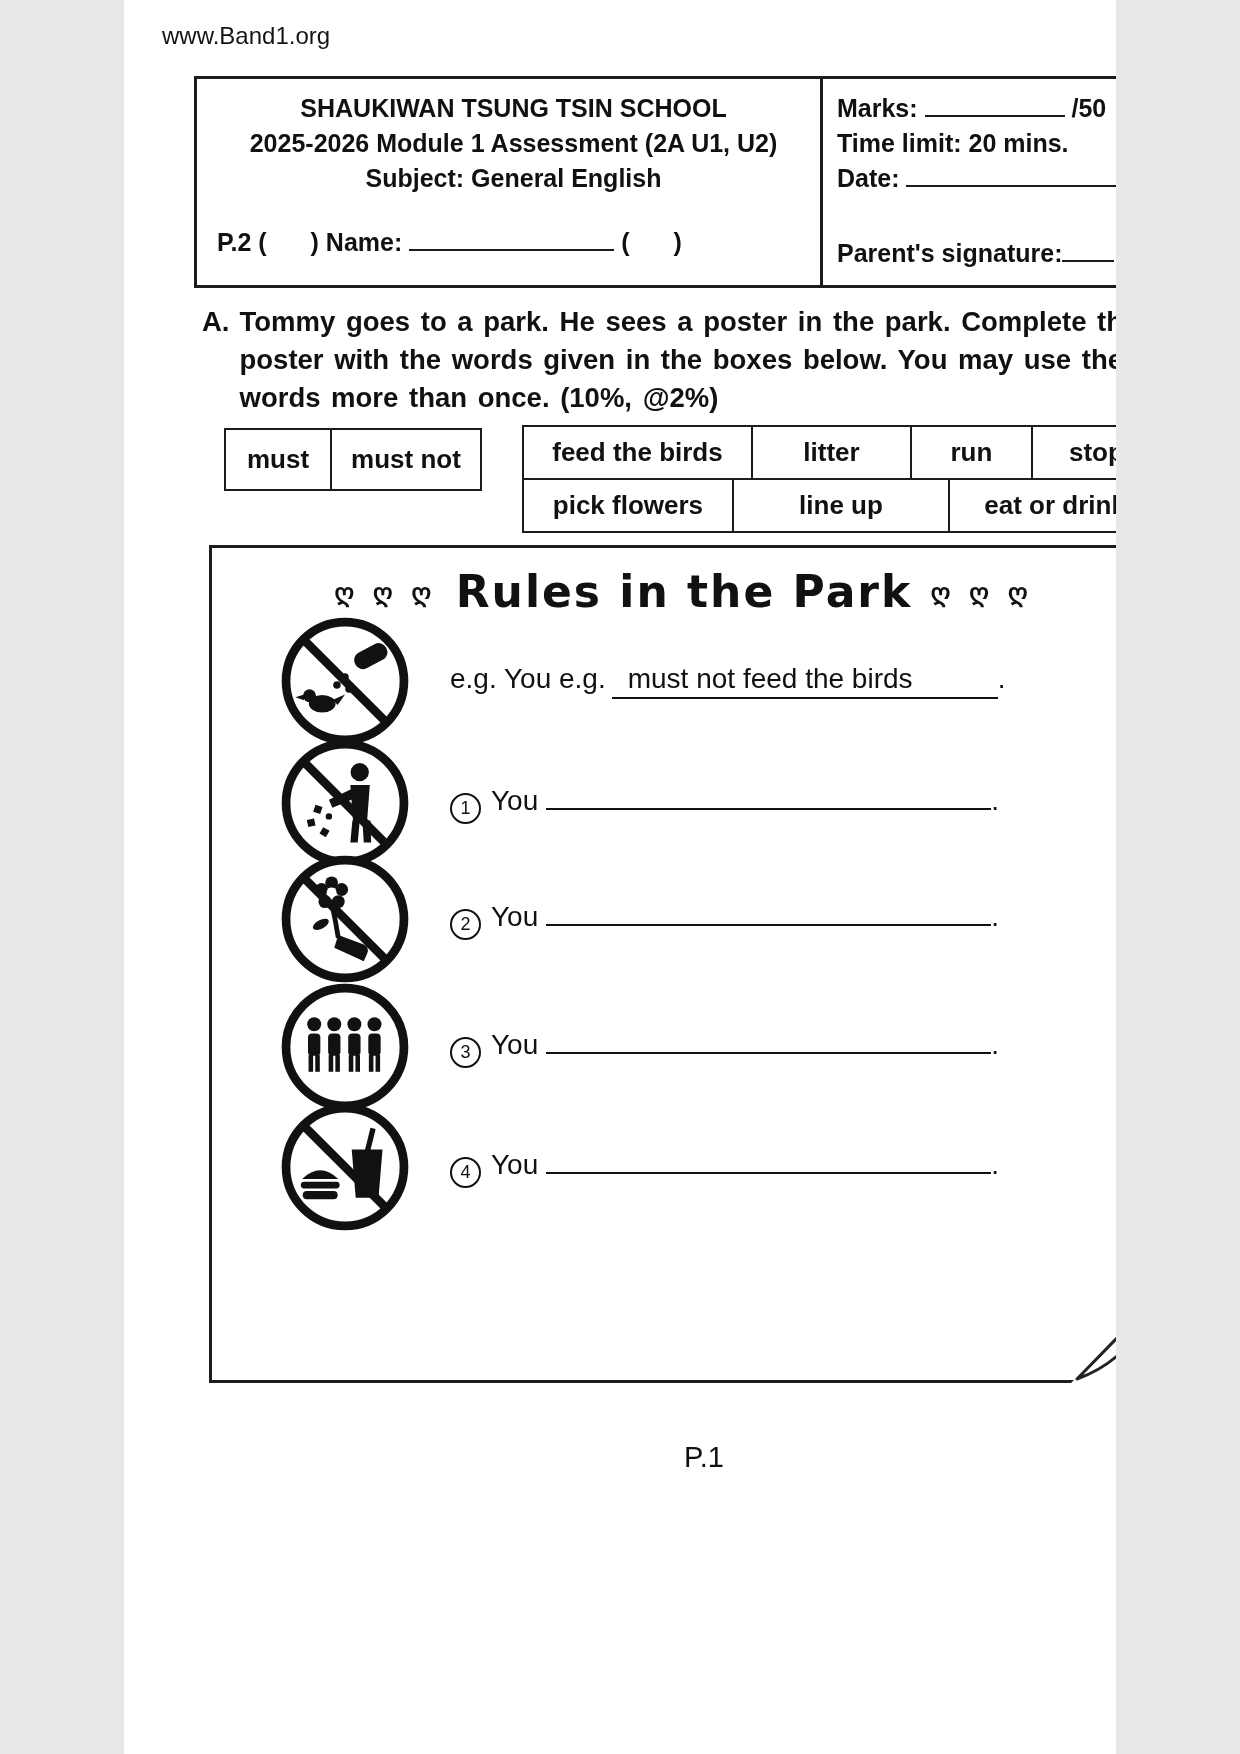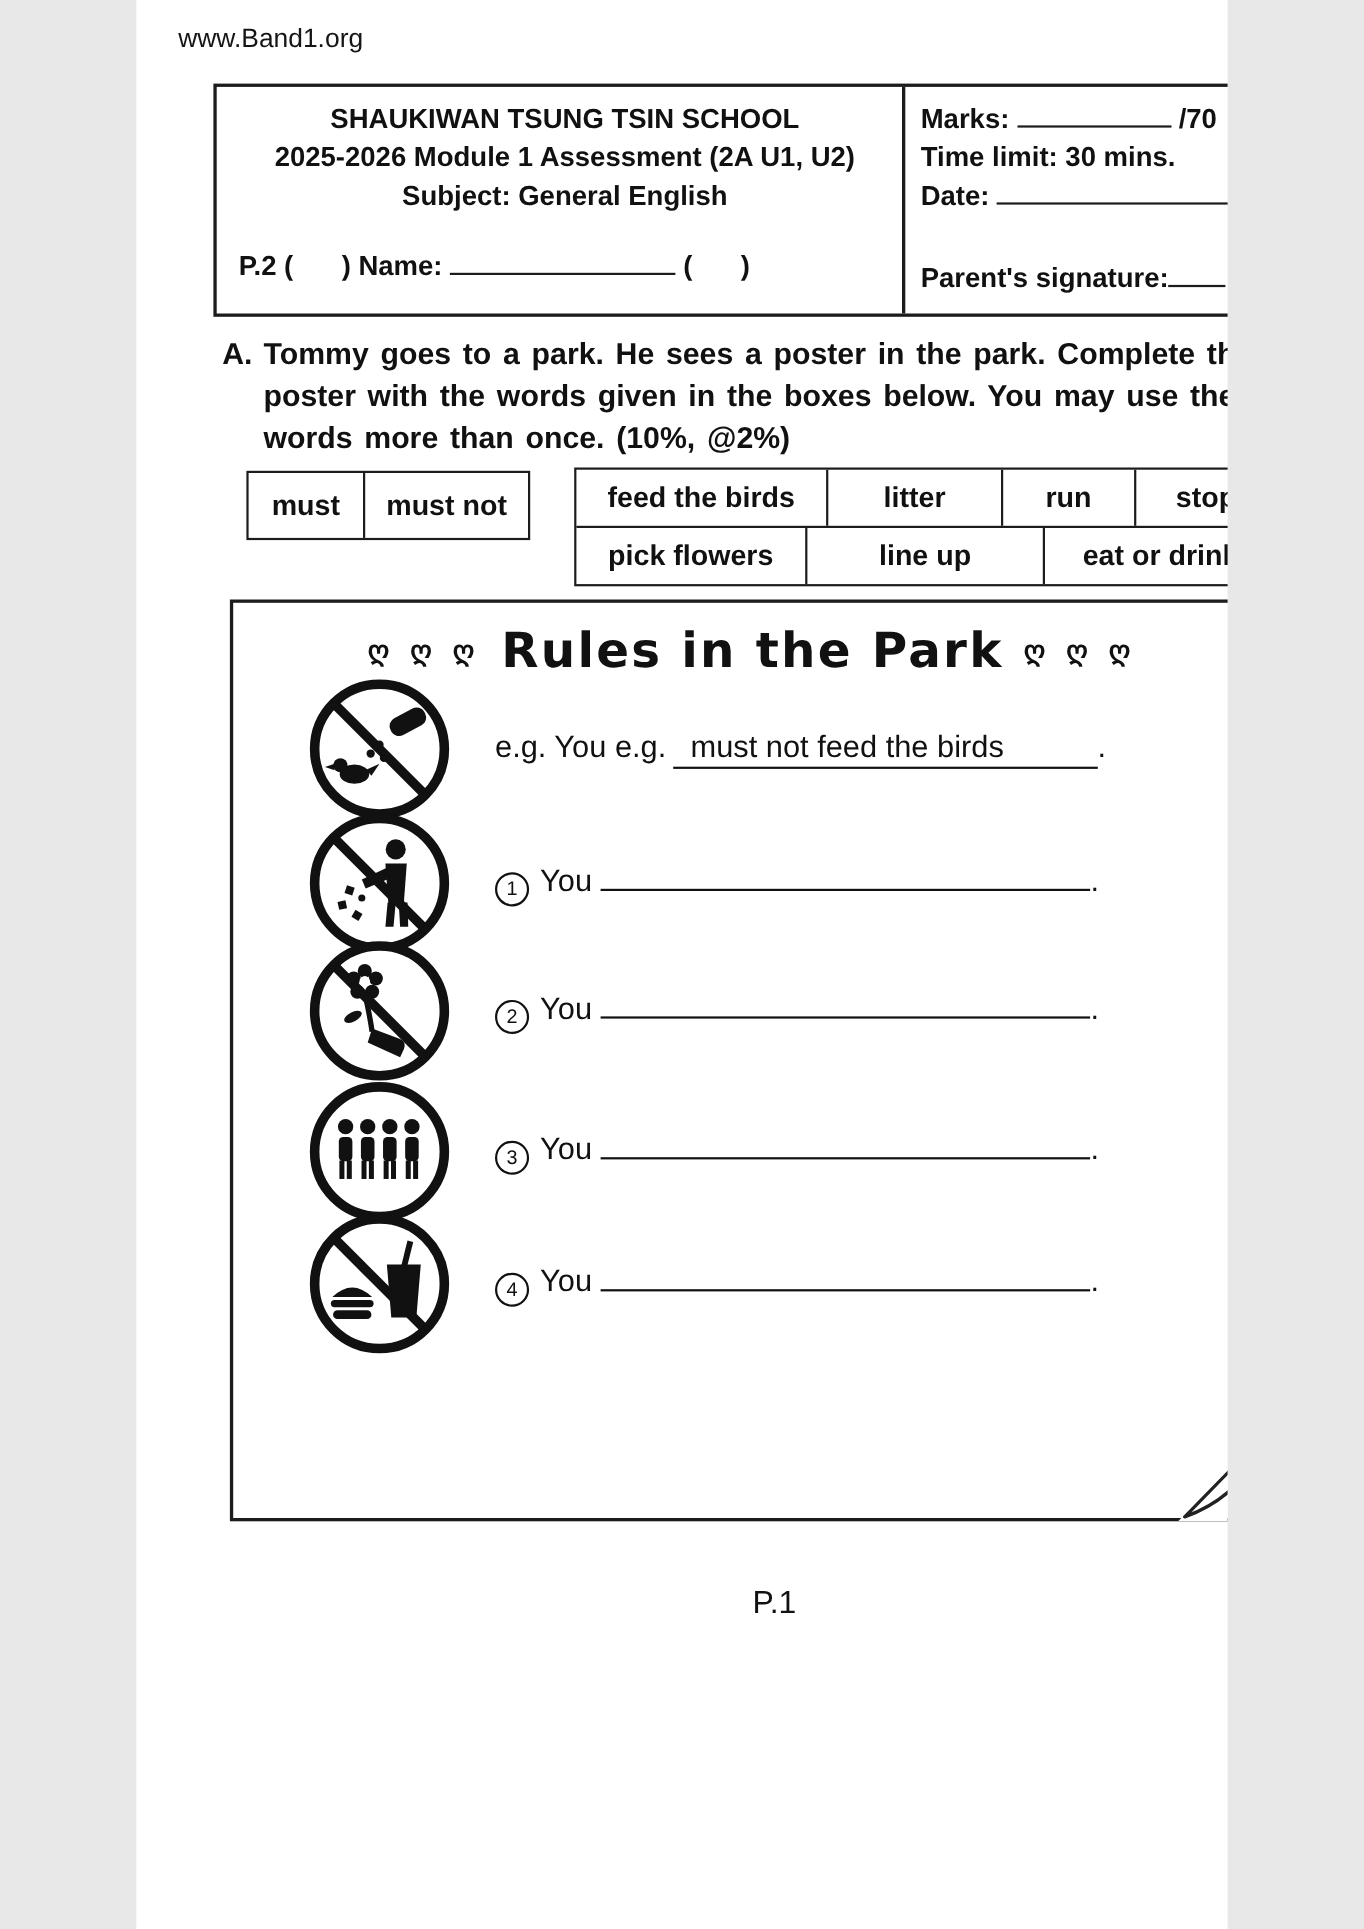--- a/index.html
+++ b/index.html
@@ -76,23 +76,23 @@
       <div class="class-line">
         <span>P.2 (</span><span class="gap"></span><span>) Name:</span>
         <span class="u" style="width:205px"></span>
         <span>(</span><span class="gap"></span><span>)</span>
       </div>
     </div>
     <div class="header-right">
       <div>
         <span>Marks:</span>
         <span class="u" style="width:140px"></span>
-        <span>/70</span>
-      </div>
-      <div>Time limit: 30 mins.</div>
+        <span>/50</span>
+      </div>
+      <div>Time limit: 20 mins.</div>
       <div>
         <span>Date:</span>
         <span class="u" style="width:212px"></span>
       </div>
       <div class="parent-line">
         <span>Parent's signature:</span><span class="u" style="width:52px"></span>
       </div>
     </div>
   </div>
 

